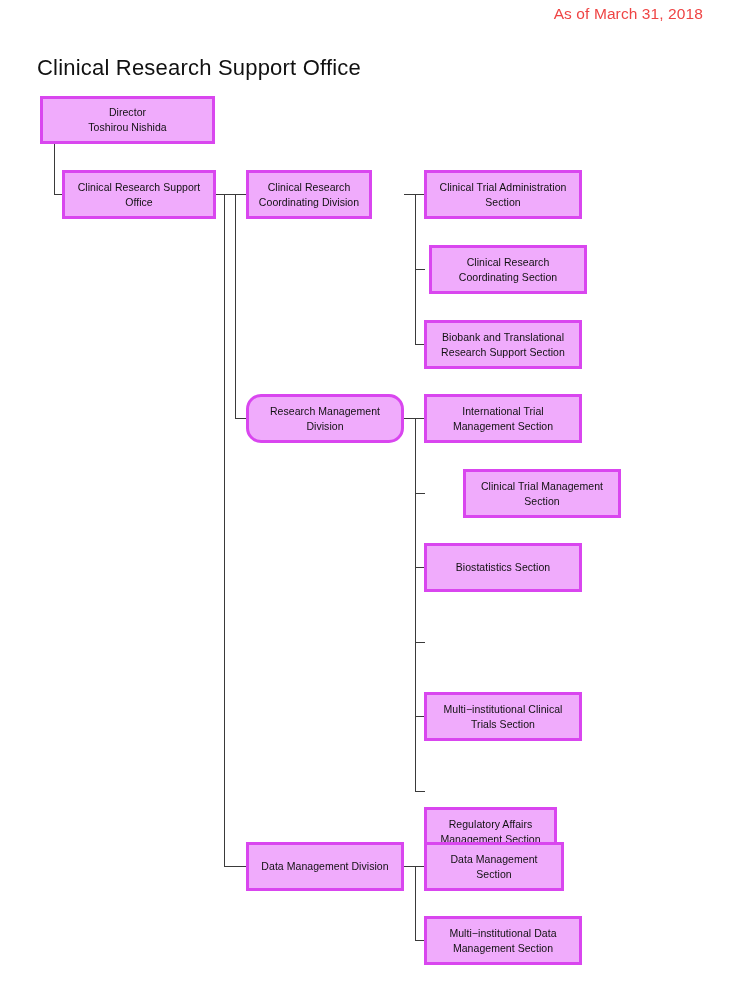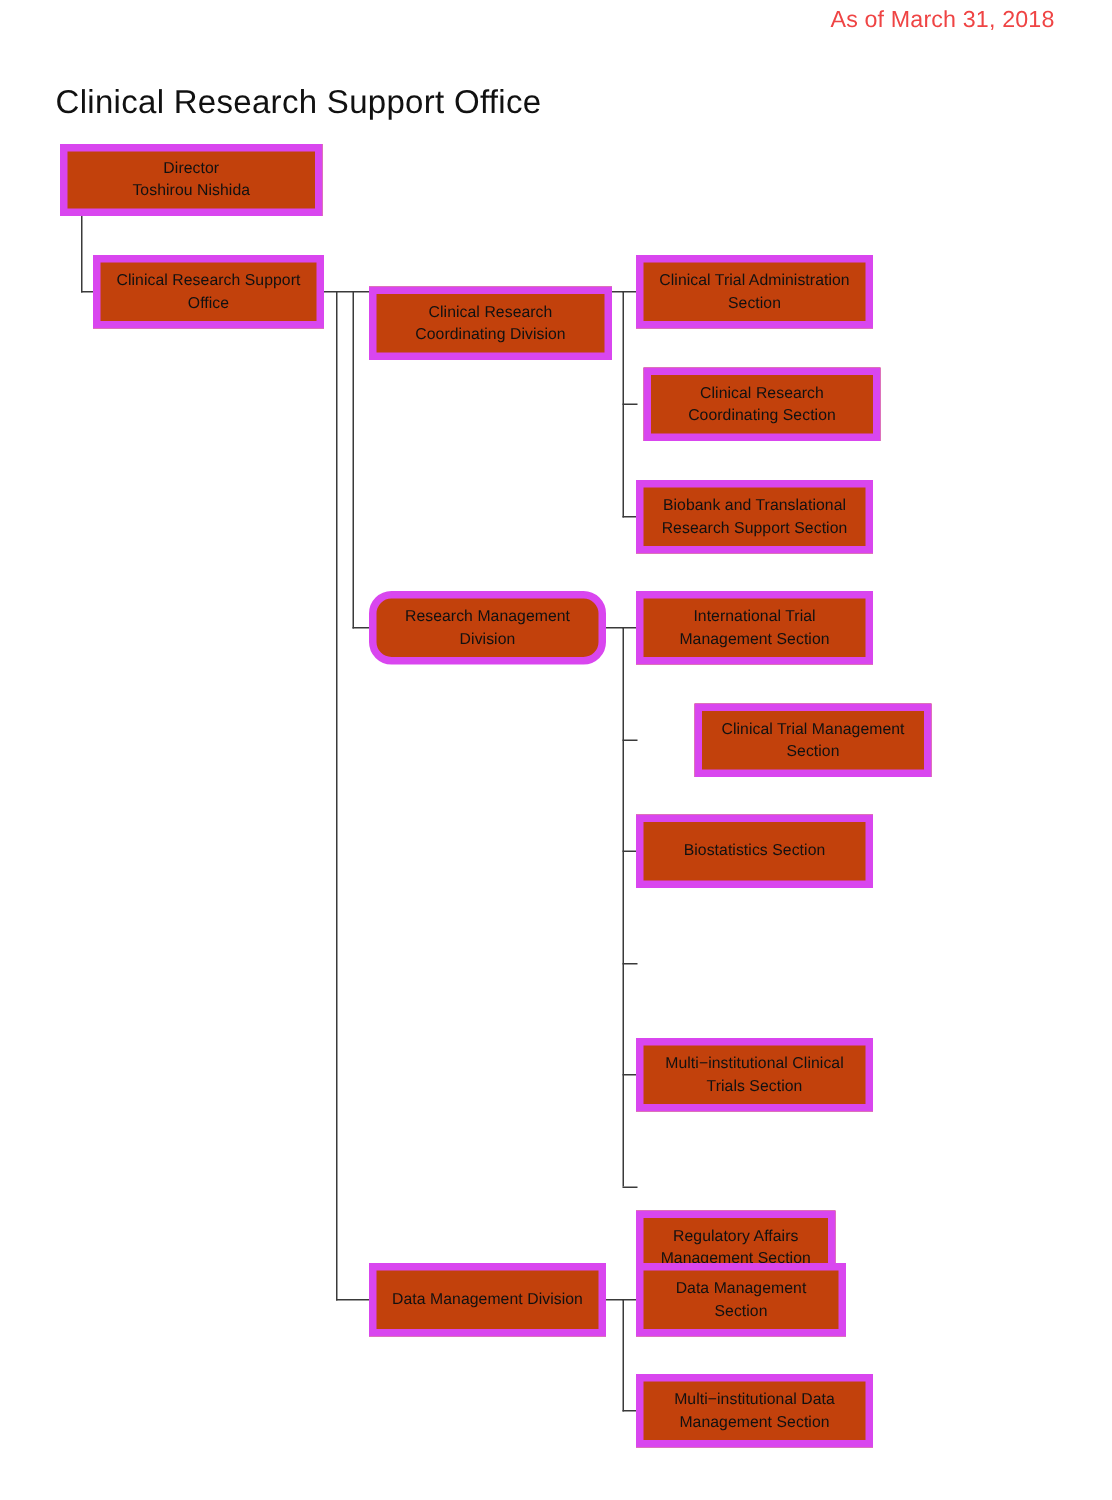--- a/index.html
+++ b/index.html
@@ -35,22 +35,22 @@
     top: 55px;
     font-size: 22px;
     color: #111111;
     white-space: nowrap;
     letter-spacing: 0.2px;
   }
   
   .box {
     position: absolute;
     box-sizing: border-box;
-    border: 5px solid #d946ef;
-    background: #c2410c;
+    border: 3px solid #d946ef;
+    background: #f0abfc;
     display: flex;
     align-items: center;
     justify-content: center;
     text-align: center;
     font-size: 10.5px;
     line-height: 1.42;
     color: #111111;
     padding: 2px 5px;
     letter-spacing: 0.05px;
   }
@@ -107,21 +107,21 @@
 
   <div class="box" style="left:40px; top:96px; width:175px; height:48px;">
     <span class="label">Director
 Toshirou Nishida</span>
   </div>
 
   <div class="box" style="left:62px; top:170px; width:154px; height:49px;">
     <span class="label">Clinical Research Support Office</span>
   </div>
 
-  <div class="box" style="left:246px; top:170px; width:162px; height:49px;margin-top:21px;">
+  <div class="box" style="left:246px; top:170px; width:126px; height:49px;">
     <span class="label">Clinical Research Coordinating Division</span>
   </div>
 
   <div class="box" style="left:246px; top:394px; width:158px; height:49px;border-radius:15px;">
     <span class="label">Research Management Division</span>
   </div>
 
   <div class="box" style="left:246px; top:842px; width:158px; height:49px;">
     <span class="label">Data Management Division</span>
   </div>

